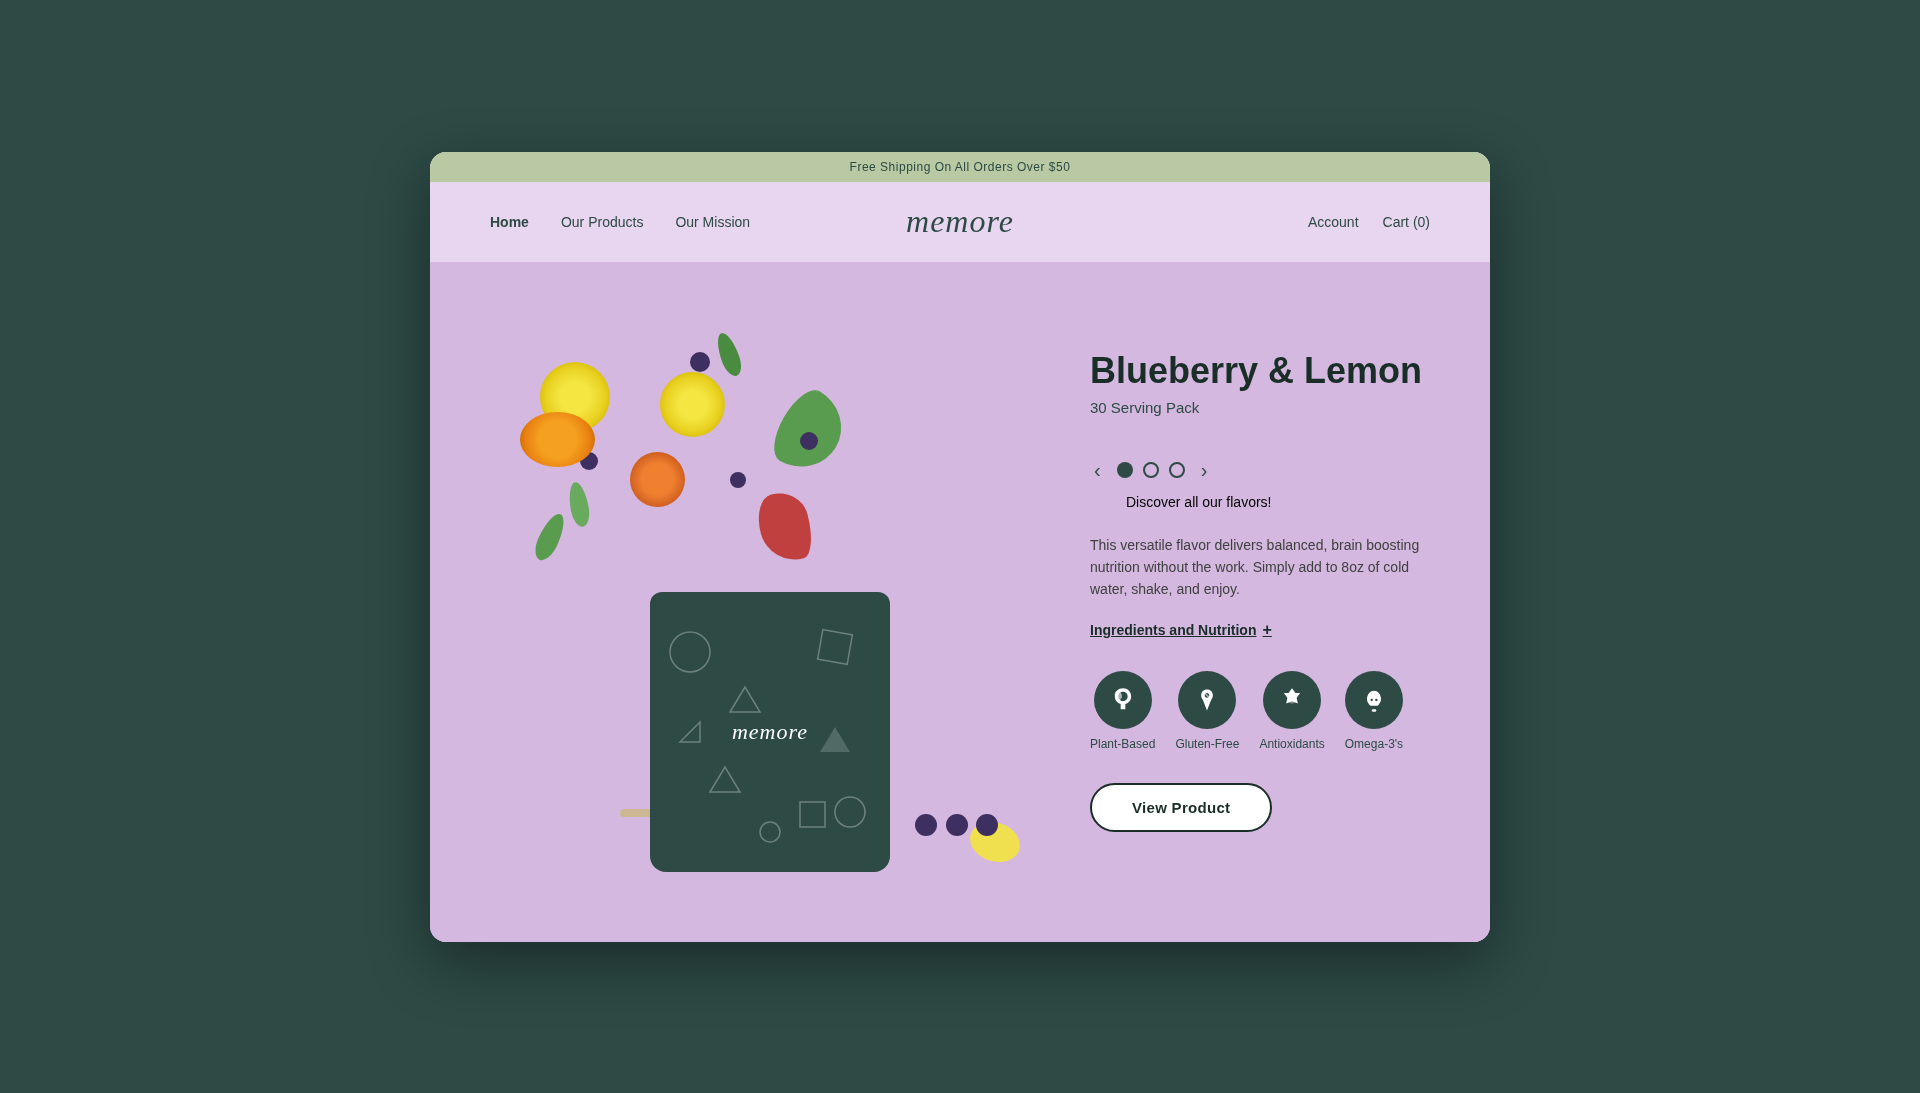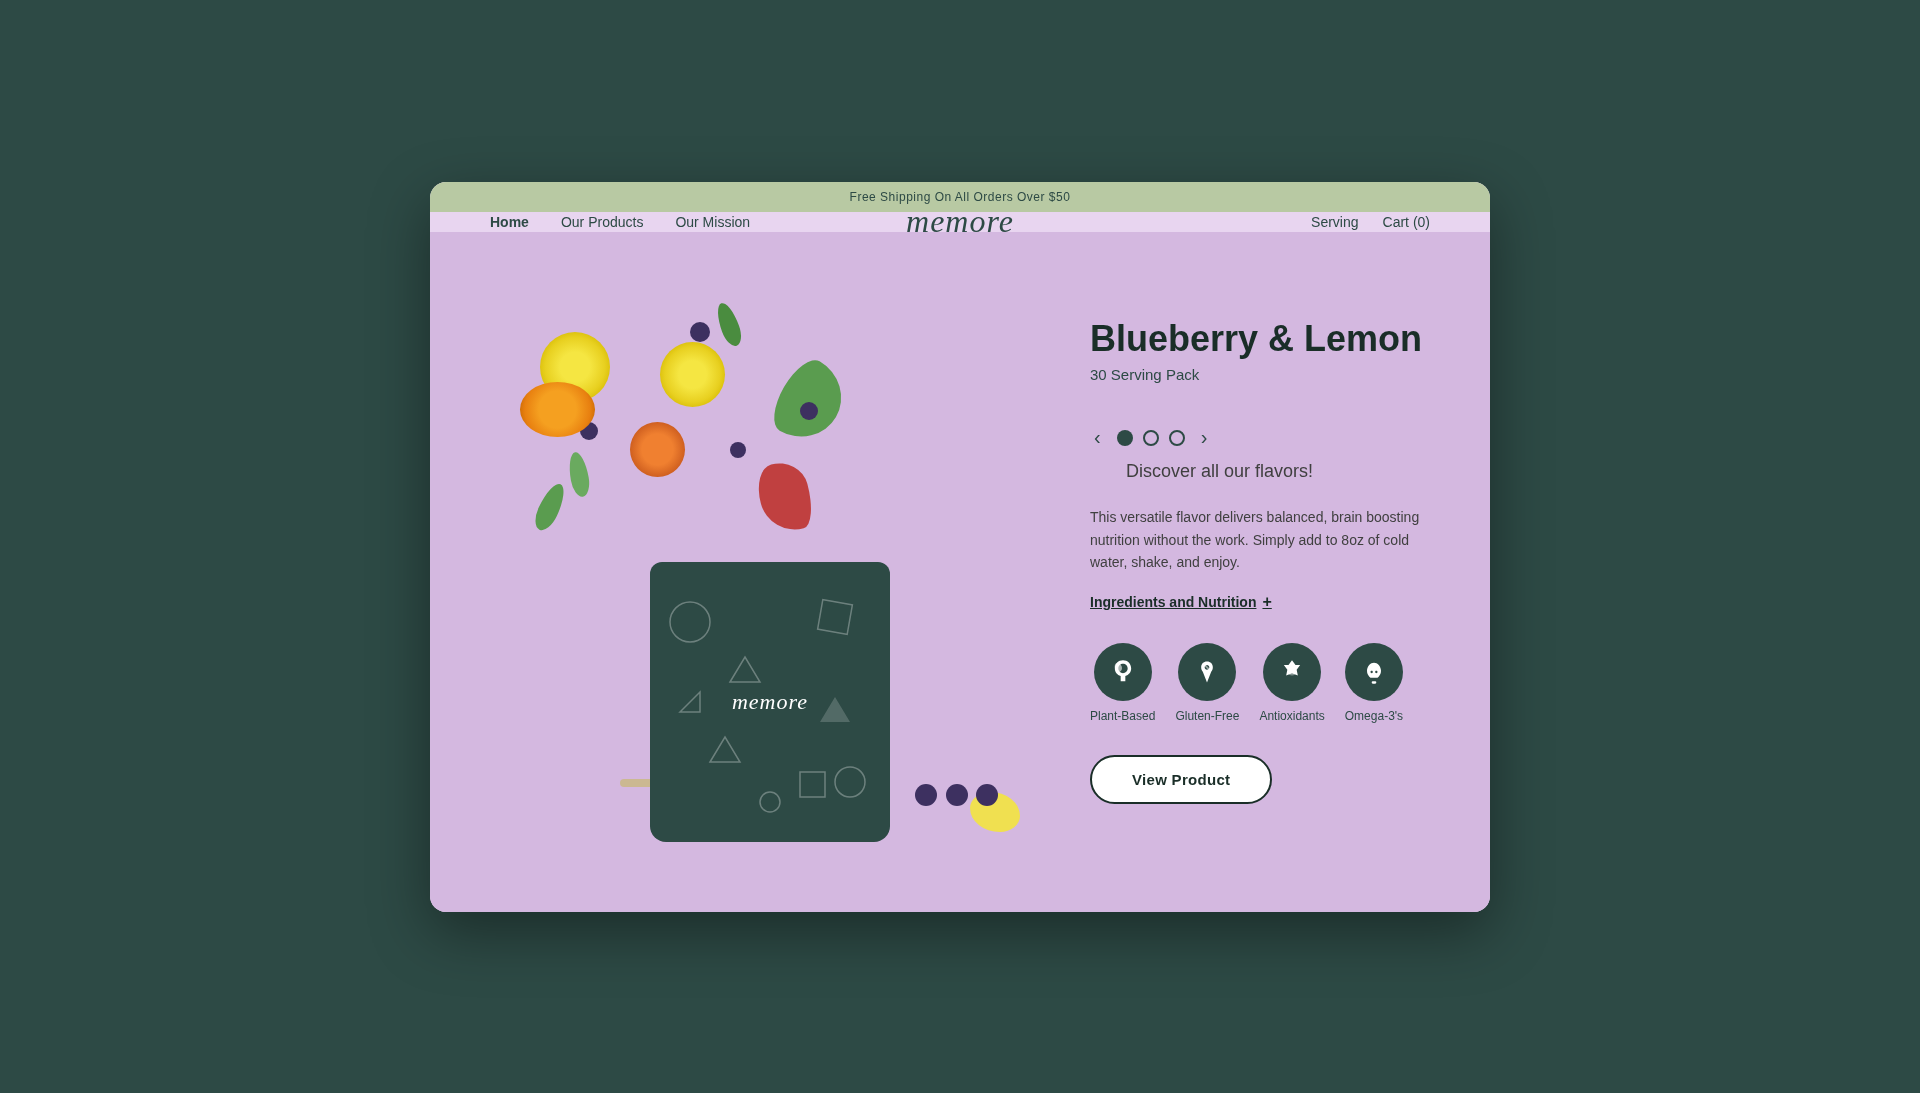--- a/index.html
+++ b/index.html
@@ -28,21 +28,21 @@
       font-size: 12px;
       color: #2d4a45;
       letter-spacing: 0.5px;
     }
 
     
     .navbar {
       background: #e8d5f0;
       display: flex;
       align-items: center;
-      padding: 2px 60px;
+      padding: 32px 60px;
       position: relative;
     }
     .nav-links-left {
       display: flex;
       gap: 32px;
       align-items: center;
       flex: 1;
     }
     .nav-link {
       font-size: 14px;
@@ -299,22 +299,22 @@
     }
     .dot.filled {
       background: #2d4a45;
     }
     .dot.outline {
       border: 2px solid #2d4a45;
       background: transparent;
     }
 
     .discover-text {
-      font-size: 18px;
-      color: #404040;
+      font-size: 14px;
+      color: #000000;
       margin-bottom: 24px;
       margin-left: 36px;
     }
 
     .product-description {
       font-size: 14px;
       color: #404040;
       line-height: 1.6;
       margin-bottom: 20px;
     }
@@ -444,21 +444,21 @@
   </div>
 
   <nav class="navbar">
     <div class="nav-links-left">
       <a class="nav-link active">Home</a>
       <a class="nav-link">Our Products</a>
       <a class="nav-link">Our Mission</a>
     </div>
     <div class="nav-logo">memore</div>
     <div class="nav-links-right">
-      <a class="nav-link">Serving</a>
+      <a class="nav-link">Account</a>
       <a class="nav-link">Cart  (0)</a>
     </div>
   </nav>
 
   <section class="hero">
 
     <div class="product-image-area">
 
       <div class="ingredient lemon-slice-1"></div>
       <div class="ingredient lemon-slice-2"></div>

